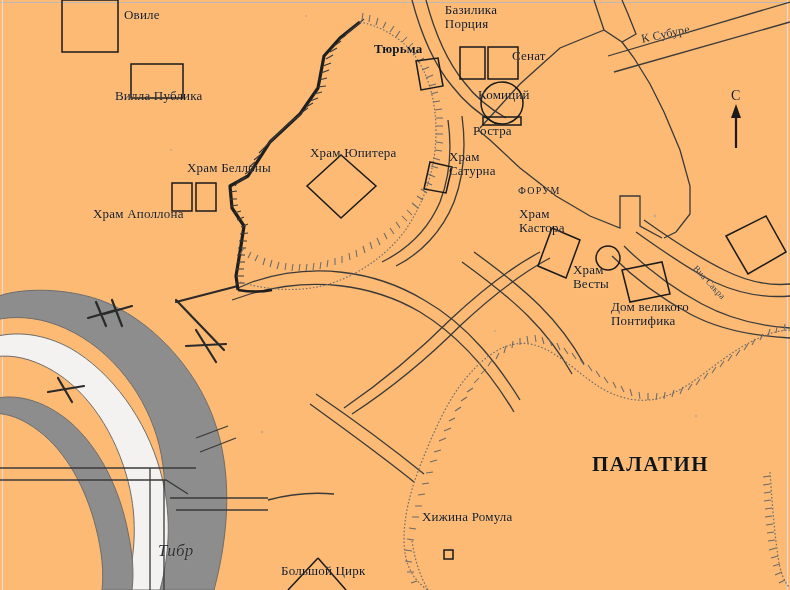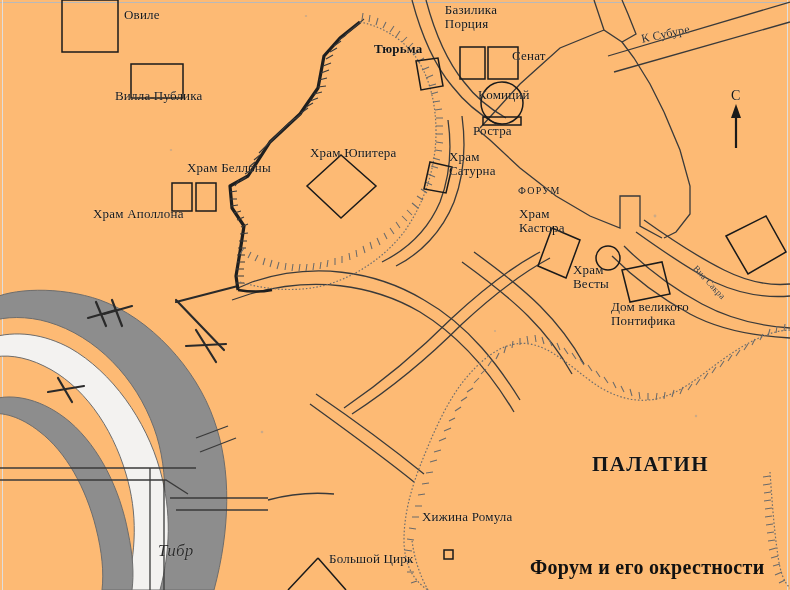--- a/index.html
+++ b/index.html
@@ -311,27 +311,26 @@
   <div class="map-label" style="left:469px; top:88px;margin-left:9px;">Комиций</div>
   <div class="map-label" style="left:473px; top:124px;">Ростра</div>
   <div class="map-label" style="left:449px; top:150px;">Храм
 Сатурна</div>
   <div class="map-label" style="left:519px; top:207px;">Храм
 Кастора</div>
   <div class="map-label" style="left:573px; top:263px;">Храм
 Весты</div>
   <div class="map-label center" style="left:650px; top:300px;">Дом великого
 Понтифика</div>
-  <div class="map-label" style="left:281px; top:552px;margin-left:48px;">Большой Цирк</div>
+  <div class="map-label" style="left:281px; top:564px;">Большой Цирк</div>
   <div class="map-label" style="left:422px; top:510px;text-align:right;">Хижина Ромула</div>
 
   <div class="map-label label-forum" style="left:518px; top:184px;">ФОРУМ</div>
   <div class="map-label label-palatin" style="left:592px; top:451px;margin-top:6px;">ПАЛАТИН</div>
 
   <div class="map-label label-tiber" style="left:158px; top:544px;">Тибр</div>
 
   <div class="map-label label-road" style="left:640px; top:32px; transform:rotate(-12deg); transform-origin:left top;">К Субуре</div>
   <div class="map-label label-viasacra" style="left:700px; top:262px; transform:rotate(47deg); transform-origin:left top;">Виа Сакра</div>
 
   <div class="map-label label-compass" style="left:731px; top:89px;">С</div>
 
-  <div class="map-title" style="left:530px; top:556px;">Форум и его окрестности</div>
 </div>
 
 </body></html>

